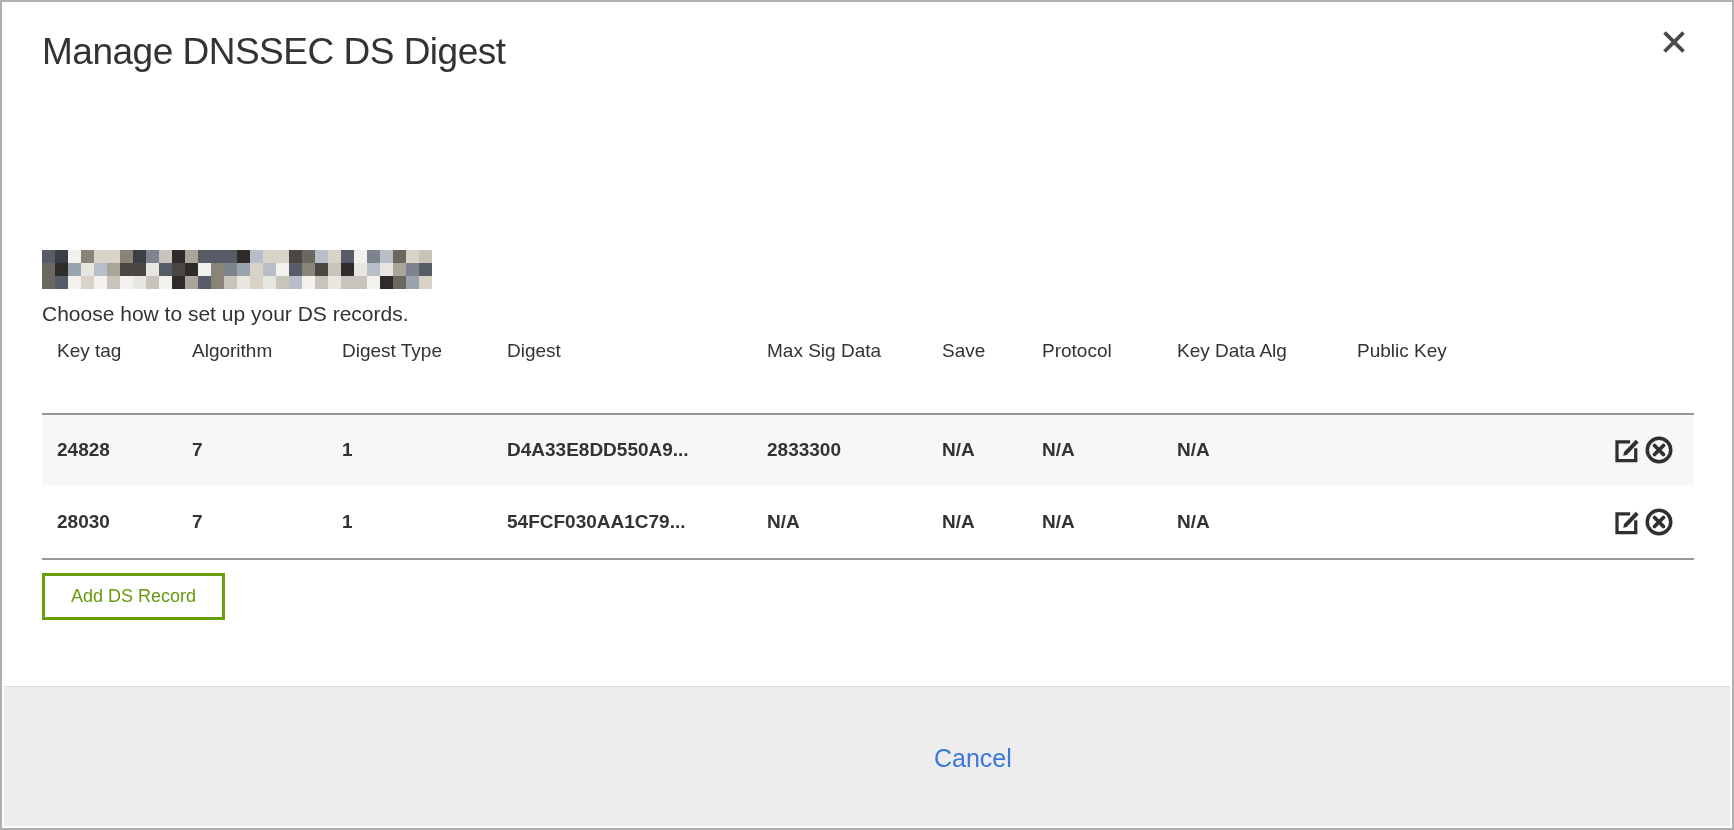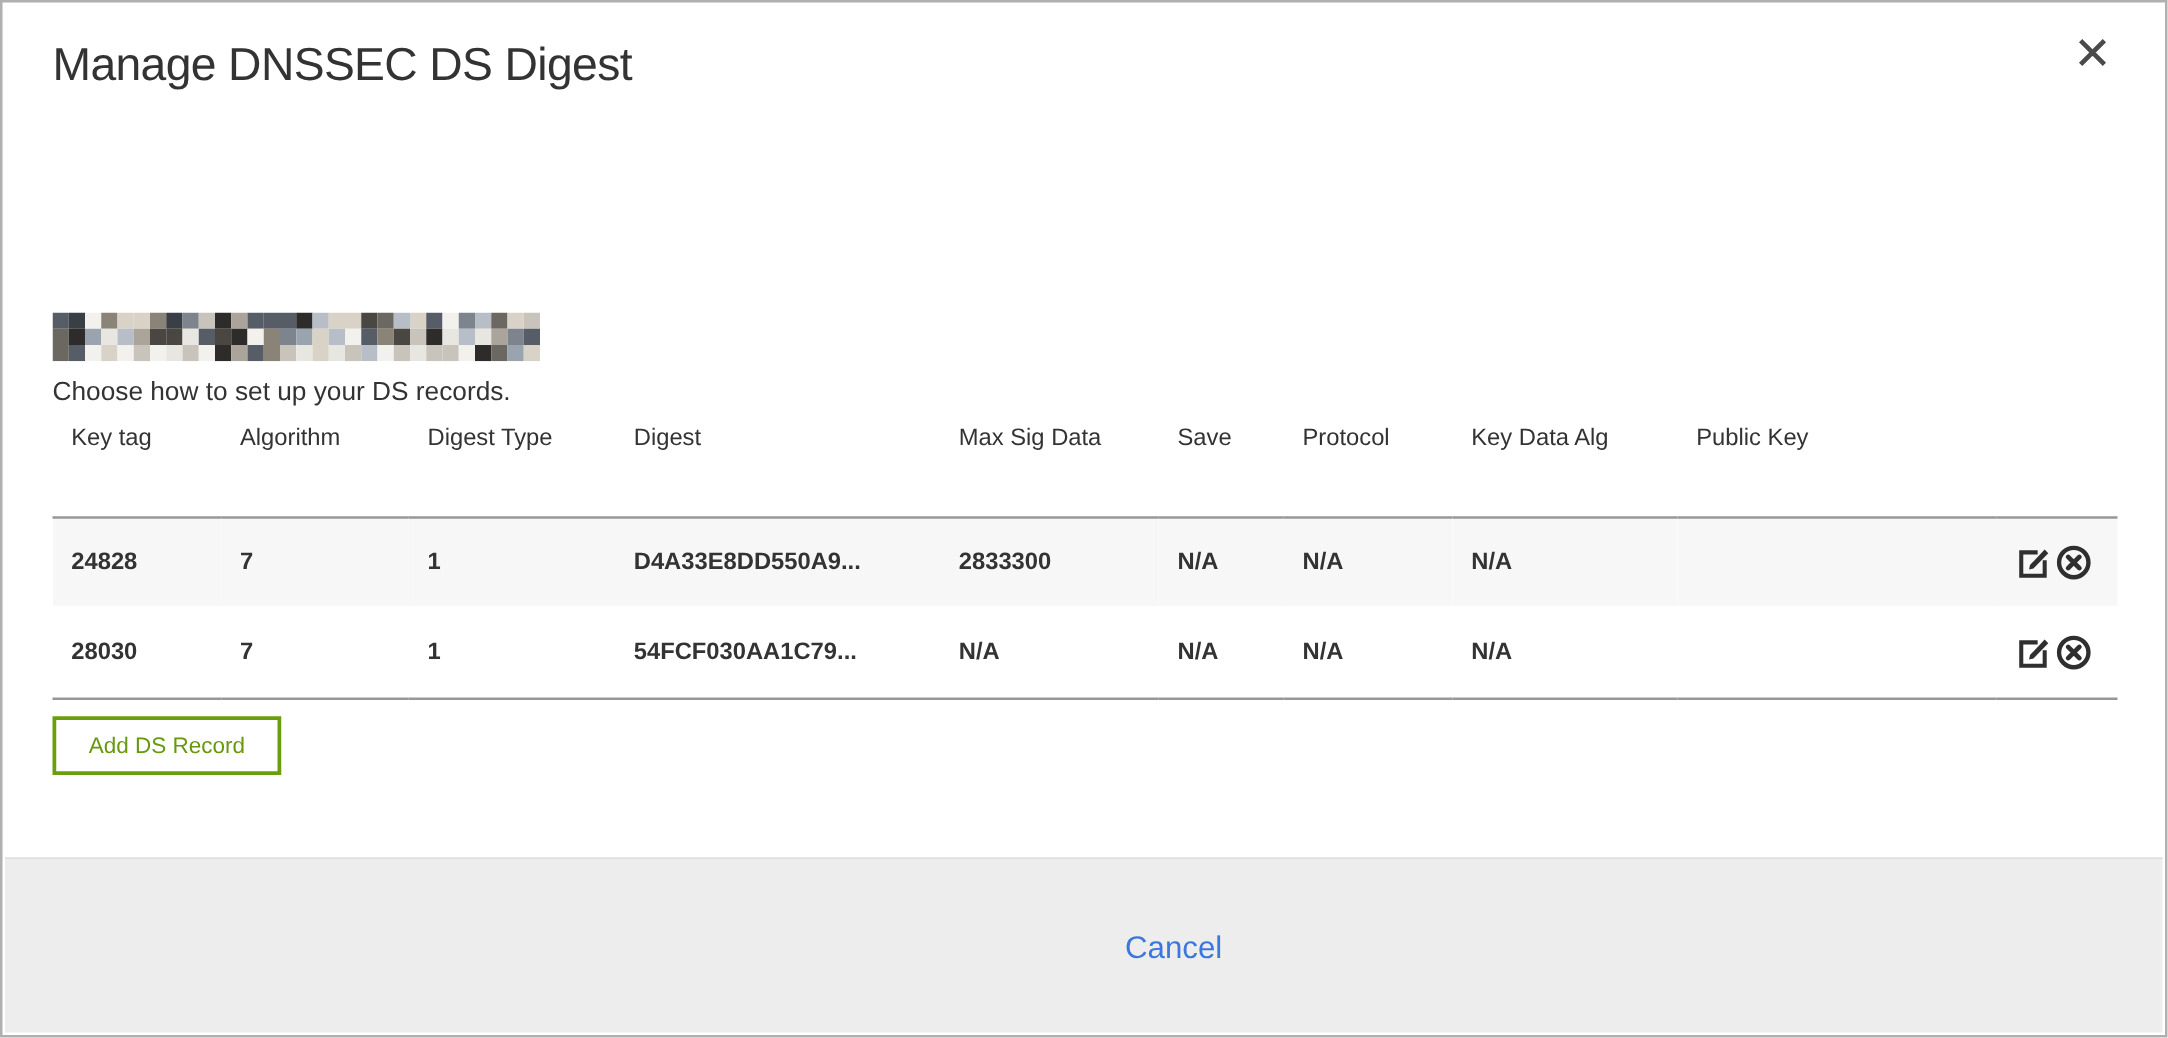--- a/index.html
+++ b/index.html
@@ -124,21 +124,21 @@
     background: #5f9408;
     border: none;
     border-bottom: 5px solid #4a7a06;
     color: #fff;
     font-size: 25px;
     font-family: "Liberation Sans", sans-serif;
     cursor: pointer;
   }
   .cancel-link {
     position: absolute;
-    left: 896px;
+    left: 930px;
     top: 57px;
     font-size: 25px;
     color: #3b77dd;
     text-decoration: none;
     line-height: 28px;
   }
   svg { display: block; }
 </style>
 </head>
 <body>

